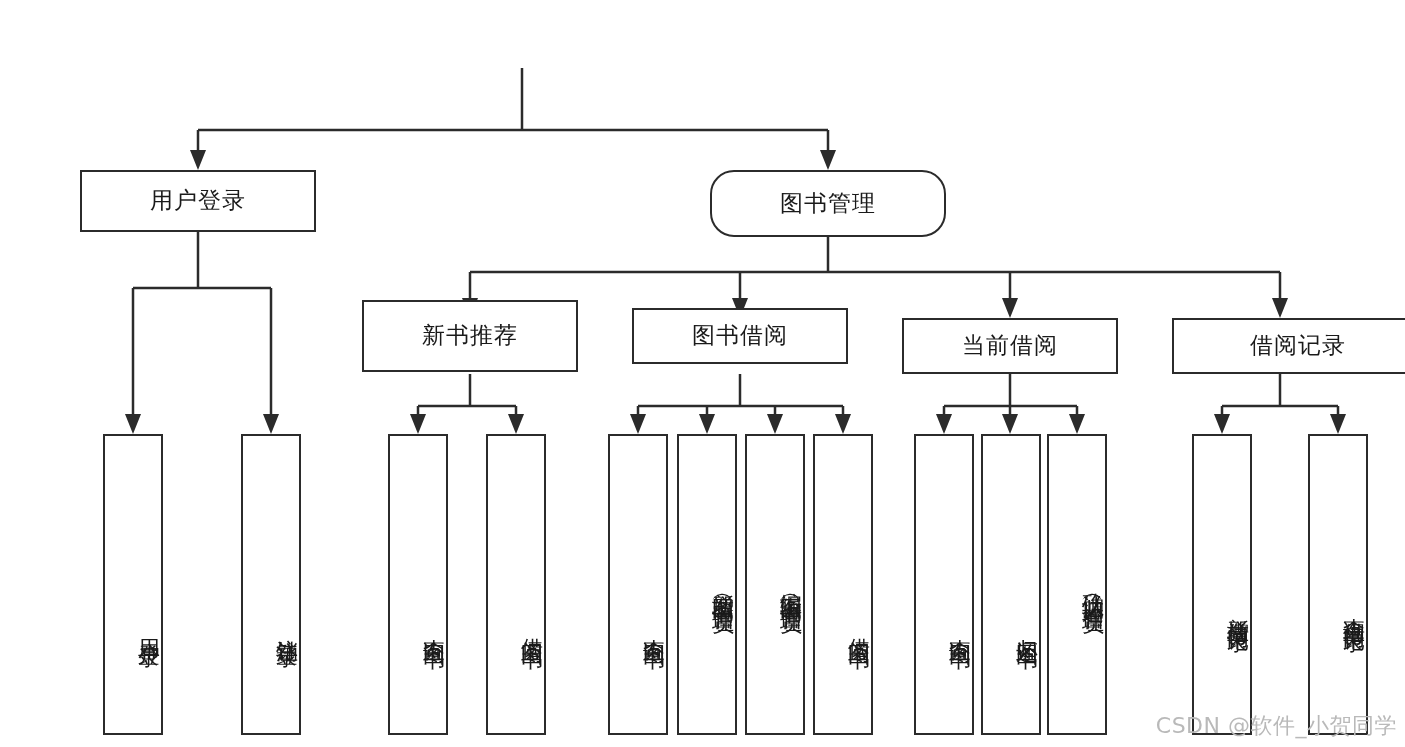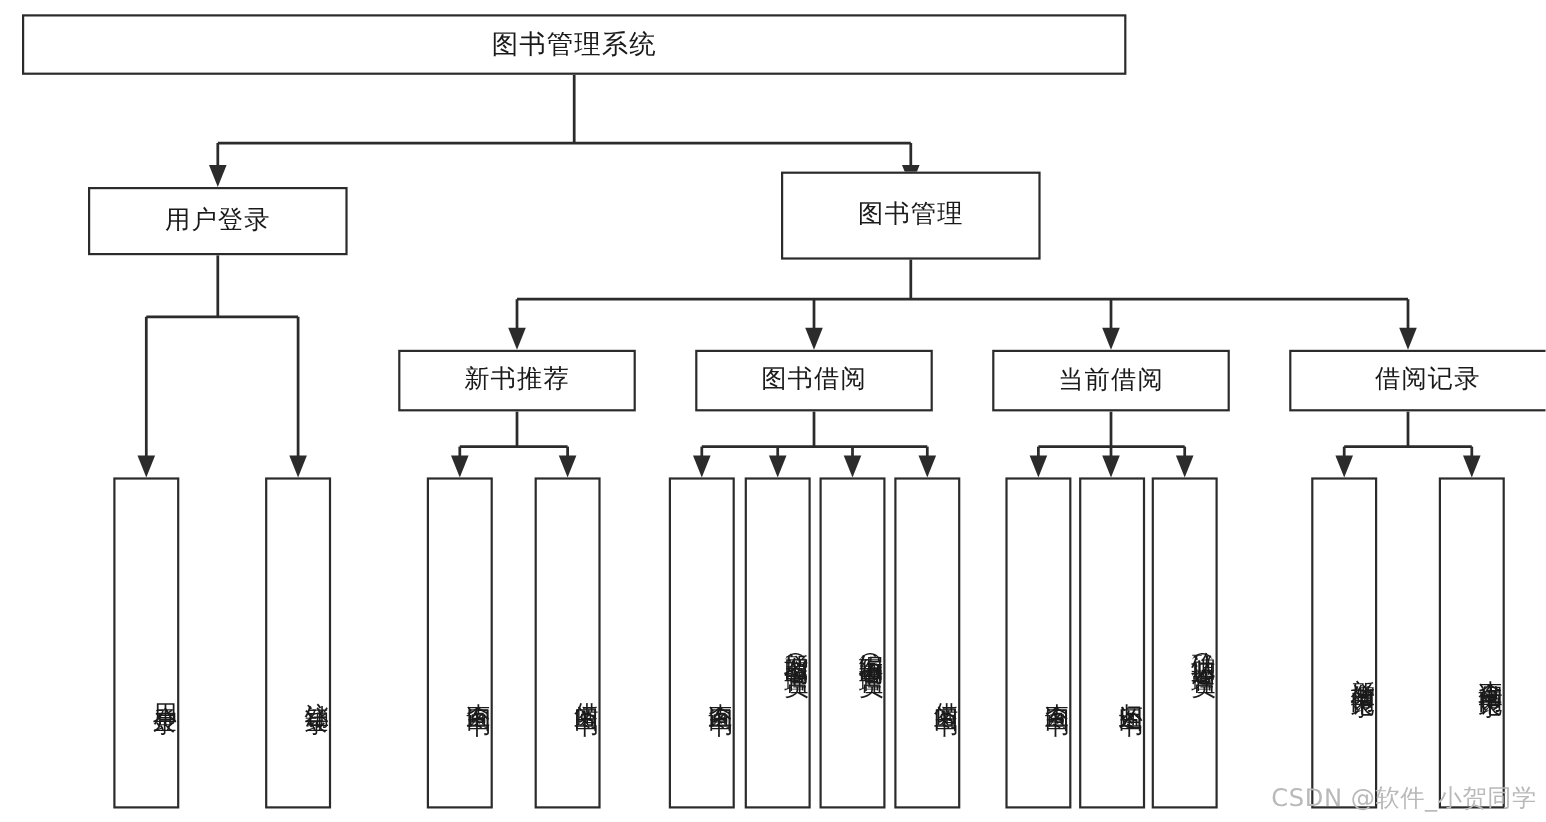--- a/index.html
+++ b/index.html
@@ -133,38 +133,35 @@
     <polygon points="1069,414 1085,414 1077,434"></polygon>
 
     <line x1="1280" y1="374" x2="1280" y2="406"></line>
     <line x1="1222" y1="406" x2="1338" y2="406"></line>
     <line x1="1222" y1="406" x2="1222" y2="416"></line>
     <polygon points="1214,414 1230,414 1222,434"></polygon>
     <line x1="1338" y1="406" x2="1338" y2="416"></line>
     <polygon points="1330,414 1346,414 1338,434"></polygon>
   </svg>
 
-  <div class="node h root" style="left:20px;top:13px;width:1004px;height:55px;">
-    <span>图书管理系统</span>
-  </div>
 
   <div class="node h" style="left:80px;top:170px;width:236px;height:62px;">
     <span>用户登录</span>
   </div>
-  <div class="node h" style="left:710px;top:156px;width:236px;height:80px;">
+  <div class="node h" style="left:710px;top:170px;width:236px;height:67px;border-radius:24px;">
     <span>图书管理</span>
   </div>
 
-  <div class="node h" style="left:362px;top:318px;width:216px;height:56px;">
+  <div class="node h" style="left:362px;top:300px;width:216px;height:72px;">
     <span>新书推荐</span>
   </div>
-  <div class="node h" style="left:632px;top:318px;width:216px;height:56px;">
+  <div class="node h" style="left:632px;top:308px;width:216px;height:56px;">
     <span>图书借阅</span>
   </div>
-  <div class="node h" style="left:902px;top:318px;width:216px;height:56px;font-family:Liberation Serif, serif;">
+  <div class="node h" style="left:902px;top:318px;width:216px;height:56px;">
     <span>当前借阅</span>
   </div>
   <div class="node h" style="left:1172px;top:318px;width:252px;height:56px;">
     <span>借阅记录</span>
   </div>
 
   <div class="node v" style="left:103px;top:434px;width:60px;height:301px;padding-top:84px;">
     <span class="vtext">用户登录</span>
   </div>
   <div class="node v" style="left:241px;top:434px;width:60px;height:301px;padding-top:84px;">

